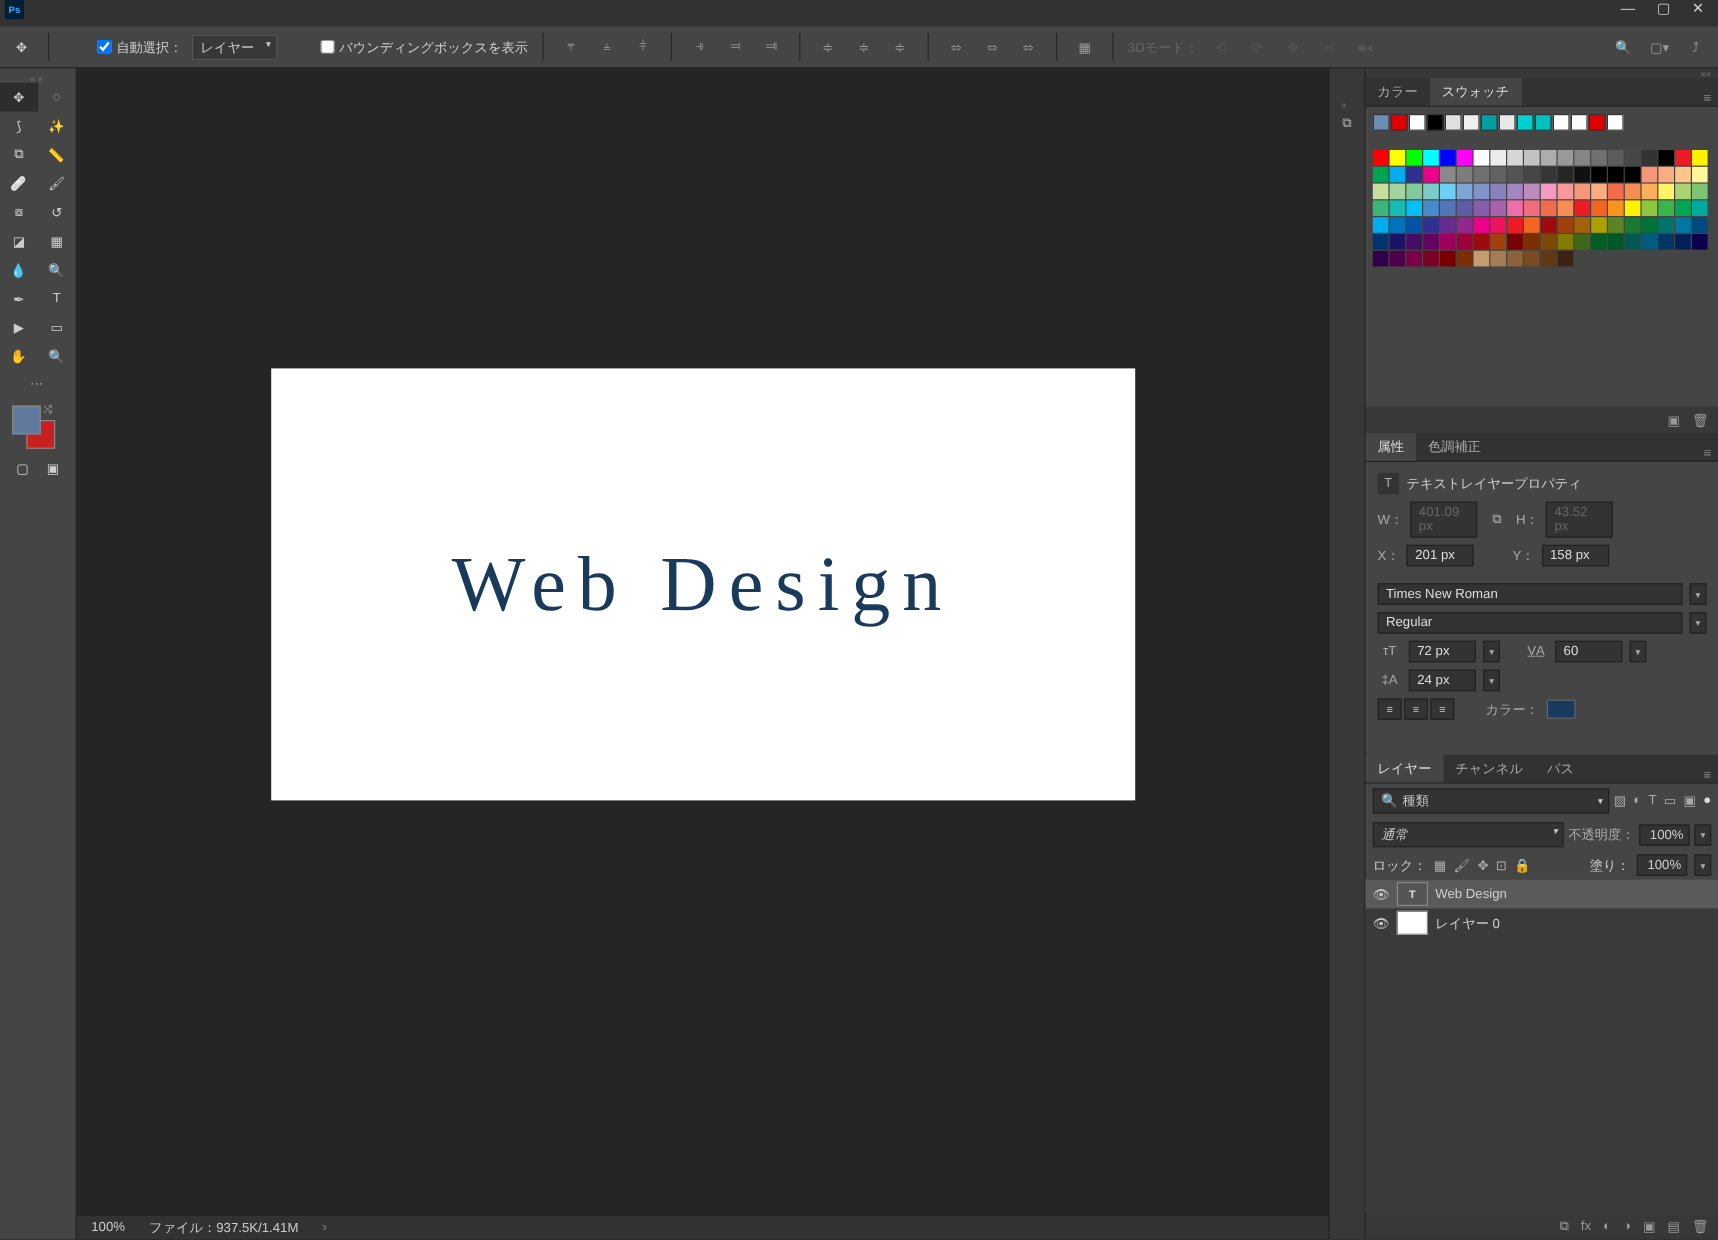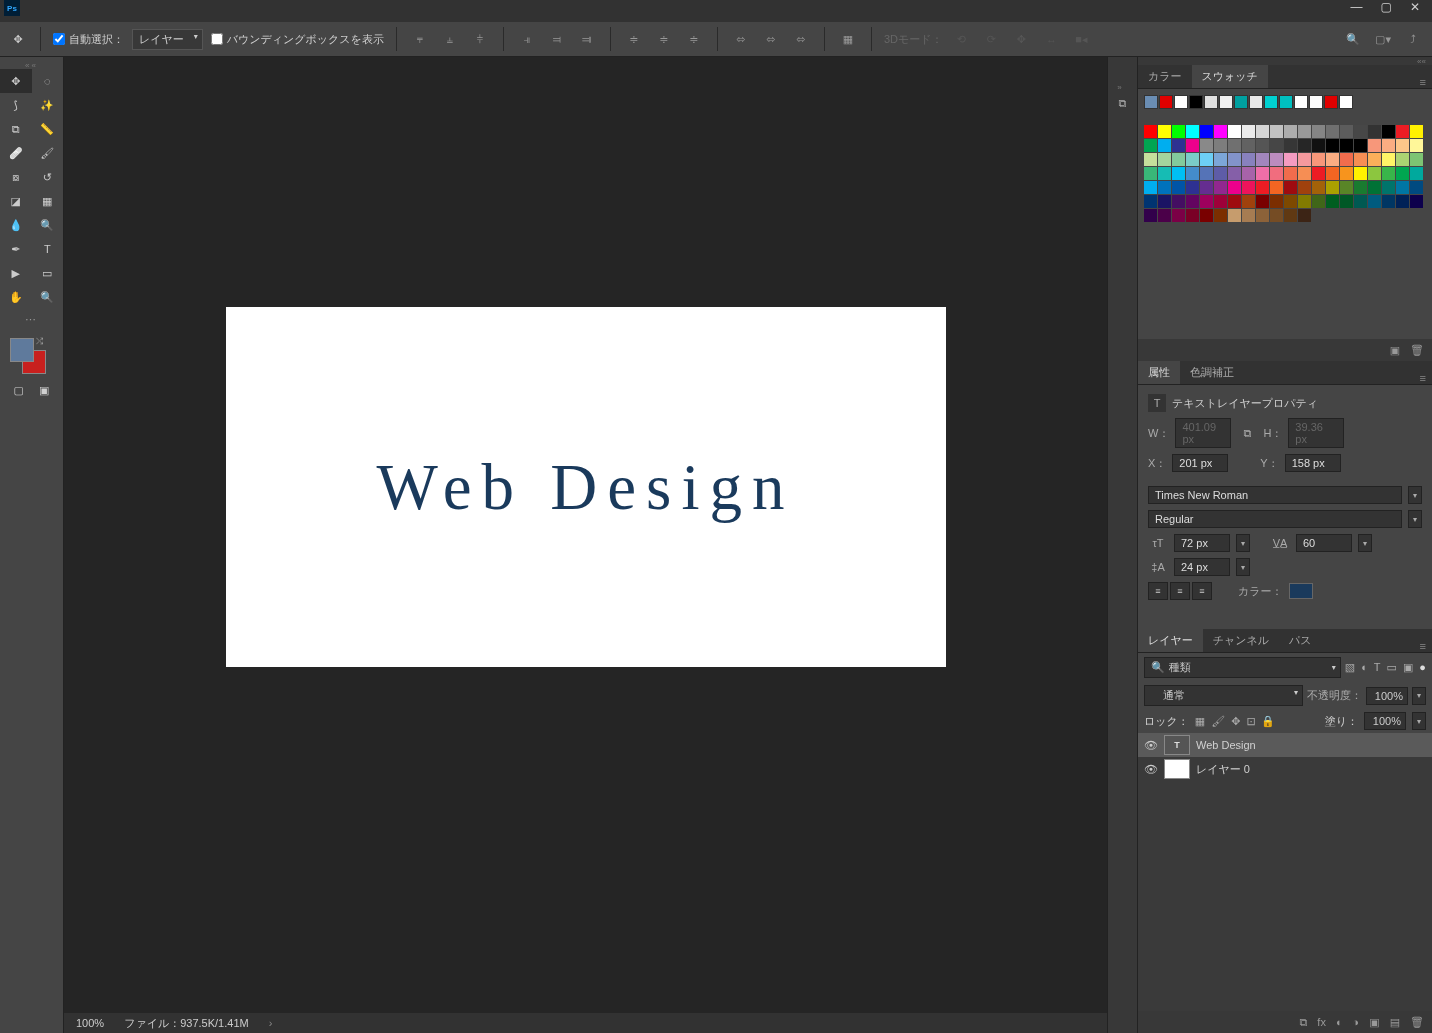--- a/index.html
+++ b/index.html
@@ -5,21 +5,21 @@
 * { margin: 0; padding: 0; box-sizing: border-box; font-family: "Meiryo", sans-serif; font-size: 11px; }
 body { background: #323232; color: #d0d0d0; overflow: hidden; width: 1432px; height: 1033px; }
 .titlebar { height: 22px; background: #323232; display: flex; align-items: flex-start; padding: 0 4px; }
 .ps-icon { width: 16px; height: 16px; background: #001e36; color: #31a8ff; font-size: 8px; font-weight: bold; display: flex; align-items: center; justify-content: center; margin-right: 10px; }
 .menubar { display: flex; gap: 16px; align-items: center; }
 .menubar span { cursor: pointer; font-size: 11px; }
 .window-controls { margin-left: auto; display: flex; gap: 18px; padding-right: 8px; }
 .window-controls span { cursor: pointer; font-size: 12px; }
 .optionsbar { height: 35px; background: #454545; border-bottom: 1px solid #222; display: flex; align-items: center; padding: 0 8px; gap: 8px; }
 .opt-icon { width: 20px; height: 20px; display: flex; align-items: center; justify-content: center; color: #ccc; }
-.opt-check { display: flex; align-items: center; gap: 4px; }
+.opt-check { display: flex; align-items: center; gap: 4px; margin-left: 28px; }
 .opt-check input { width: 12px; height: 12px; }
 .opt-select { background: #383838; border: 1px solid #555; padding: 2px 18px 2px 6px; color: #ccc; position: relative; }
 .opt-select::after { content: "▾"; position: absolute; right: 4px; font-size: 8px; }
 .opt-divider { width: 1px; height: 24px; background: #2a2a2a; margin: 0 4px; }
 .icon-btn { width: 22px; height: 22px; display: flex; align-items: center; justify-content: center; color: #999; cursor: pointer; }
 .icon-btn.disabled { color: #555; }
 .spacer { flex: 1; }
 .main { display: flex; height: calc(100% - 57px); }
 .toolbar { width: 64px; background: #454545; border-right: 1px solid #222; padding-top: 4px; }
 .tool-handle { height: 8px; display: flex; justify-content: center; align-items: center; color: #777; font-size: 8px; letter-spacing: 2px; }
@@ -64,21 +64,21 @@
 .prop-icon { width: 20px; height: 16px; display: flex; align-items: center; justify-content: center; color: #aaa; }
 .align-btns { display: flex; gap: 2px; }
 .align-btn { width: 20px; height: 18px; background: #333; border: 1px solid #222; display: flex; align-items: center; justify-content: center; font-size: 9px; color: #ccc; cursor: pointer; }
 .color-chip { width: 24px; height: 16px; background: #1a3a5c; border: 1px solid #666; }
 .layer-controls { display: flex; align-items: center; gap: 4px; padding: 4px 6px; }
 .layer-search { flex: 1; background: #333; border: 1px solid #222; padding: 2px 6px; color: #ccc; display: flex; align-items: center; gap: 4px; position: relative; }
 .layer-search::after { content: "▾"; position: absolute; right: 4px; font-size: 8px; }
 .filter-icons { display: flex; gap: 6px; }
 .filter-icons span { color: #aaa; cursor: pointer; font-size: 11px; }
 .layer-row2 { display: flex; align-items: center; gap: 4px; padding: 3px 6px; }
-.blend-select { flex: 1; background: #333; border: 1px solid #222; padding: 2px 18px; color: #ccc; position: relative; }
+.blend-select { flex: 1; background: #333; border: 1px solid #222; padding: 2px 6px; color: #ccc; position: relative; font-style: italic; }
 .blend-select::after { content: "▾"; position: absolute; right: 4px; font-size: 8px; }
 .opacity-input { width: 42px; background: #333; border: 1px solid #222; padding: 2px 4px; color: #ccc; text-align: right; }
 .lock-row { display: flex; align-items: center; gap: 6px; padding: 3px 6px; font-size: 10px; }
 .lock-icons { display: flex; gap: 6px; }
 .lock-icons span { color: #aaa; cursor: pointer; }
 .layer-list { background: #3a3a3a; }
 .layer-item { display: flex; align-items: center; height: 24px; padding: 0 6px; gap: 6px; cursor: pointer; }
 .layer-item.selected { background: #5a5a5a; }
 .layer-eye { width: 14px; color: #ccc; cursor: pointer; }
 .layer-thumb { width: 26px; height: 20px; background: #fff; border: 1px solid #888; display: flex; align-items: center; justify-content: center; font-size: 9px; color: #333; }
@@ -372,21 +372,21 @@
       <div class="panel-body">
         <div class="prop-row">
           <div class="prop-icon" style="background:#333;width:18px;height:18px">T</div>
           <span>テキストレイヤープロパティ</span>
         </div>
         <div class="prop-row">
           <span class="prop-label">W：</span>
           <div class="prop-input disabled">401.09 px</div>
           <div class="prop-icon">⧉</div>
           <span class="prop-label">H：</span>
-          <div class="prop-input disabled">39.36 px</div>
+          <div class="prop-input disabled">43.52 px</div>
         </div>
         <div class="prop-row">
           <span class="prop-label">X：</span>
           <div class="prop-input">201 px</div>
           <div style="width:20px"></div>
           <span class="prop-label">Y：</span>
           <div class="prop-input">158 px</div>
         </div>
         <div style="height:8px"></div>
         <div class="prop-row">

